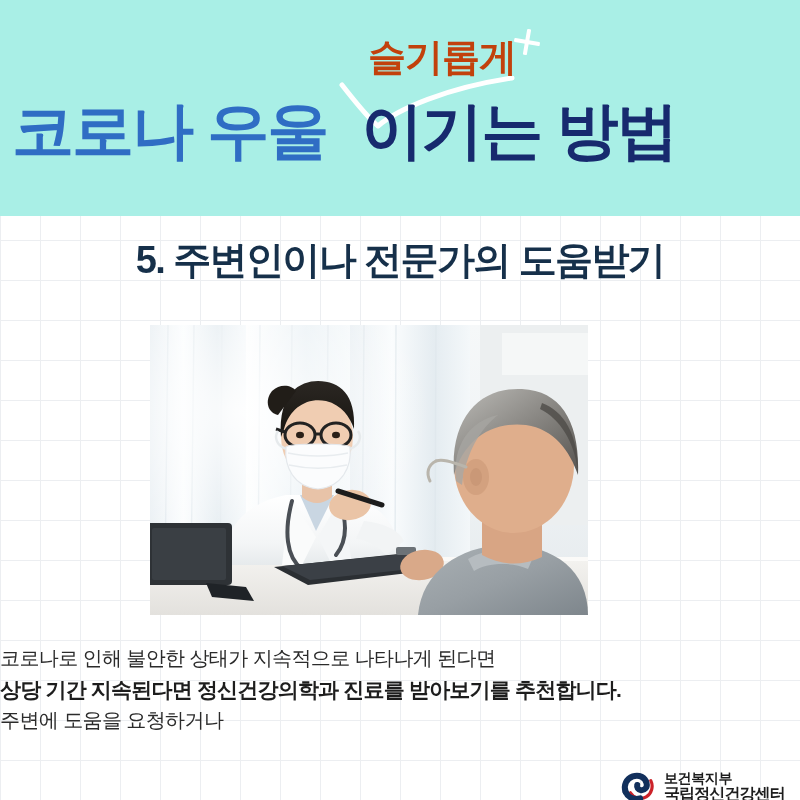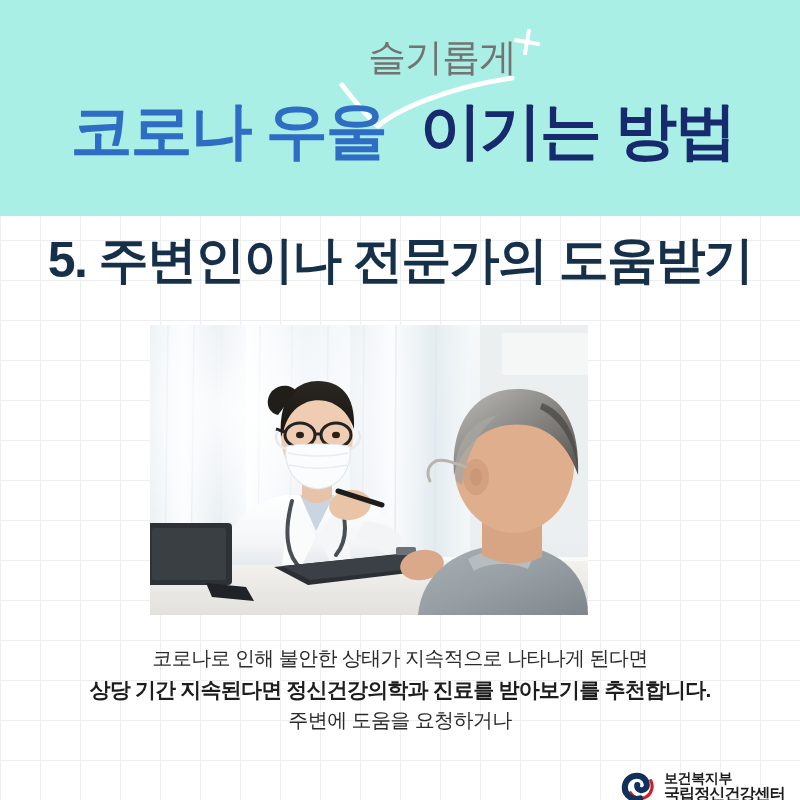--- a/index.html
+++ b/index.html
@@ -39,22 +39,22 @@
     overflow: hidden;
   }
 
   #script-word {
     position: absolute;
     left: 368px;
     top: 38px;
     font-size: 38px;
     line-height: 1;
     letter-spacing: -1px;
-    font-weight: 400;
-    color: #737373;
+    font-weight: 700;
+    color: #c2410c;
     white-space: nowrap;
   }
 
   #plus-mark {
     position: absolute;
     left: 512px;
     top: 28px;
     width: 30px;
     height: 30px;
     pointer-events: none;
@@ -85,43 +85,43 @@
     position: absolute;
     left: 336px;
     top: 76px;
     width: 200px;
     height: 60px;
     pointer-events: none;
   }
 
   #title-line {
     position: absolute;
-    left: 0;
+    left: 12px;
     top: 92px;
     width: 735px;
-    text-align: right;
+    text-align: left;
     white-space: nowrap;
     font-size: 62px;
     line-height: 78px;
     font-weight: 800;
     letter-spacing: -2px;
   }
   .title-a { color: #2f6dc4; }
   .title-gap { display: inline-block; width: 34px; }
   .title-b { color: #172a6e; }
 
   
   #section-heading {
     position: absolute;
     left: 0;
     top: 237px;
     width: 800px;
     text-align: center;
     white-space: nowrap;
-    font-size: 50px;
+    font-size: 38px;
     line-height: 46px;
     font-weight: 800;
     letter-spacing: -1.6px;
     color: #16304a;
   }
 
   
   #photo {
     position: absolute;
     left: 150px;
@@ -132,21 +132,20 @@
     background: #f2f4f5;
   }
   #photo svg { display: block; }
 
   
   #body-copy {
     position: absolute;
     left: 0;
     top: 643px;
     width: 800px;
-    text-align: center;
   }
   .copy-line {
     display: block;
     white-space: nowrap;
     color: #2b2b2b;
     font-size: 20px;
     line-height: 31px;
     letter-spacing: -0.6px;
     font-weight: 400;
   }

